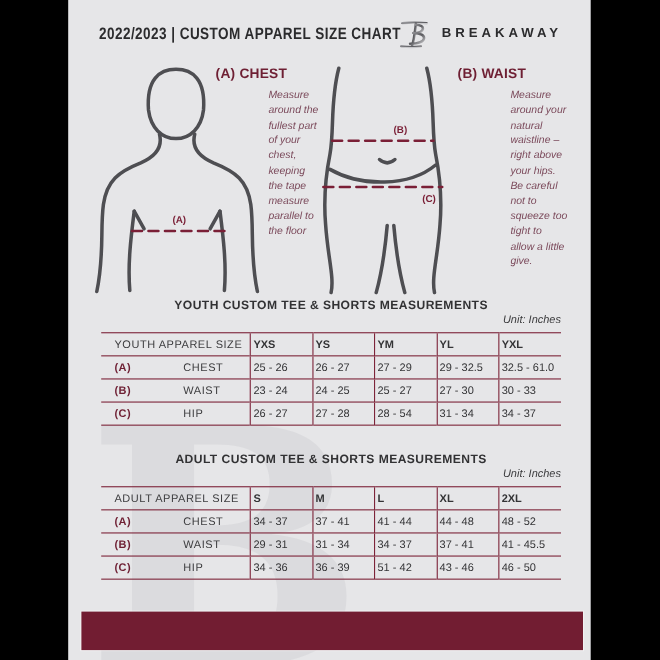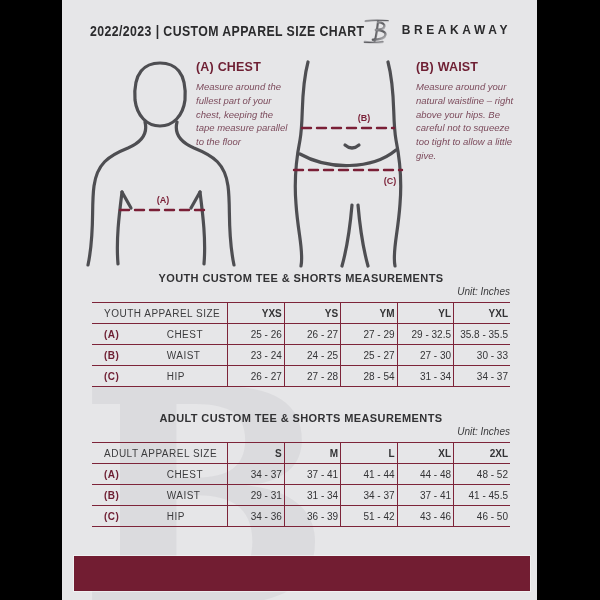--- a/index.html
+++ b/index.html
@@ -52,31 +52,31 @@
   .fig-lower{left:224px;top:56px;}
   .fig path, .fig ellipse{fill:none;stroke:var(--stroke);stroke-width:3.2;stroke-linecap:round;}
   .fig .dash{stroke:#7a1f36;stroke-width:2.4;stroke-dasharray:9 6;}
   .fig text{font-family:"Liberation Sans",sans-serif;font-size:9px;font-weight:bold;fill:#7a1f36;}
   
   .ins{position:absolute;}
   .ins-chest{left:134px;top:60px;width:96px;}
   .ins-waist{left:354px;top:60px;width:100px;}
   .ins-hips{left:354px;top:163px;width:106px;}
   .ins-heading{font-size:12.5px;font-weight:bold;color:var(--head-maroon);margin-bottom:6px;letter-spacing:.2px;}
-  .ins-body{font-size:9.5px;font-style:italic;line-height:1.45;color:var(--muted-maroon);white-space:pre-line;}
+  .ins-body{font-size:9.5px;font-style:italic;line-height:1.45;color:var(--muted-maroon);white-space:pre-line;margin-left:48px;}
   
   .table-block{position:absolute;left:30px;width:418px;}
   .tb-youth{top:272px;}
   .tb-adult{top:412px;}
   .table-title{text-align:center;font-size:11px;font-weight:bold;color:#323234;letter-spacing:.4px;}
   .table-unit{text-align:right;font-size:10px;font-style:italic;color:#3a3a3c;margin-top:2px;}
   table.size-table{width:100%;border-collapse:collapse;table-layout:fixed;margin-top:5px;border-bottom:1.5px solid var(--tborder);}
   .size-table td{
     border-top:1.5px solid var(--tborder);
-    height:21px;font-size:10px;text-align:right;color:#343436;
+    height:21px;font-size:10px;text-align:left;color:#343436;
     padding:0 2px;overflow:hidden;white-space:nowrap;
   }
   .size-table td + td{border-left:1.5px solid var(--tborder);}
   .size-table td.label-col{width:32.5%;text-align:left;padding-left:12px;letter-spacing:.5px;color:#3c3c3e;}
   .size-table tr.head td{font-weight:bold;}
   .size-table tr.head td.label-col{font-weight:normal;font-size:10px;}
   .row-prefix{color:var(--head-maroon);font-weight:bold;}
   .row-label{color:#3c3c3e;padding-left:44px;}
   
   .footer-bar{
@@ -159,21 +159,21 @@
         <td>YM</td>
         <td>YL</td>
         <td>YXL</td>
       </tr>
       <tr>
         <td class="label-col"><span class="row-prefix">(A)</span> <span class="row-label">CHEST</span></td>
         <td>25 - 26</td>
         <td>26 - 27</td>
         <td>27 - 29</td>
         <td>29 - 32.5</td>
-        <td>35.8 - 35.5</td>
+        <td>32.5 - 61.0</td>
       </tr>
       <tr>
         <td class="label-col"><span class="row-prefix">(B)</span> <span class="row-label">WAIST</span></td>
         <td>23 - 24</td>
         <td>24 - 25</td>
         <td>25 - 27</td>
         <td>27 - 30</td>
         <td>30 - 33</td>
       </tr>
       <tr>

